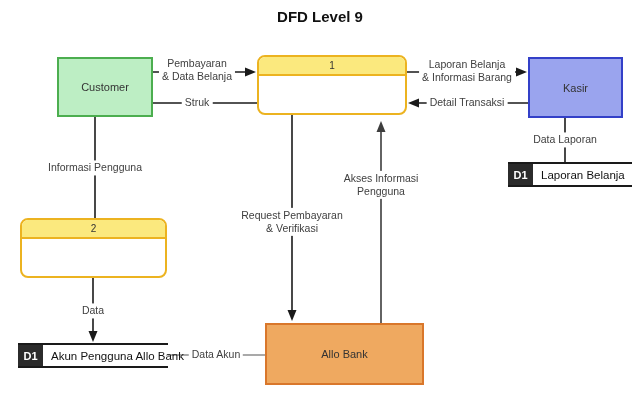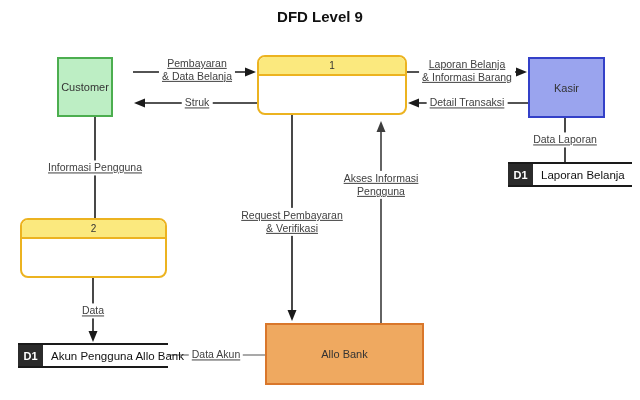--- a/index.html
+++ b/index.html
@@ -14,23 +14,23 @@
     text-align: center; font-size: 15px; font-weight: 600; color: #111;
   }
   svg.wires { position: absolute; left: 0; top: 0; }
 
   .entity {
     position: absolute; box-sizing: border-box;
     display: flex; align-items: center; justify-content: center;
     font-size: 11px; color: #333; text-align: center;
     border: 2px solid;
   }
-  .entity.customer { left: 57px; top: 57px; width: 56px; height: 60px;
+  .entity.customer { left: 57px; top: 57px; width: 96px; height: 60px;
     background: var(--customer-fill); border-color: var(--customer-border); }
-  .entity.kasir { left: 528px; top: 57px; width: 77px; height: 61px;
+  .entity.kasir { left: 528px; top: 57px; width: 95px; height: 61px;
     background: var(--kasir-fill); border-color: var(--kasir-border); }
   .entity.allobank { left: 265px; top: 323px; width: 159px; height: 62px;
     background: var(--allobank-fill); border-color: var(--allobank-border); }
 
   .process {
     position: absolute; box-sizing: border-box; background: #fff;
     border: 2px solid var(--process-border); border-radius: 8px; overflow: hidden;
   }
   .process.p1 { left: 257px; top: 55px; width: 150px; height: 60px; }
   .process.p2 { left: 20px; top: 218px; width: 147px; height: 60px; }
@@ -58,21 +58,21 @@
   }
   .store-name {
     font-size: 11.5px; color: #111; display: flex; align-items: center;
     padding-left: 8px; white-space: nowrap;
   }
 
   .flow-label {
     position: absolute; transform: translate(-50%, -50%);
     background: #fff; padding: 1px 3px;
     font-size: 10.5px; line-height: 1.25; color: #404040;
-    text-align: center; white-space: pre-line; text-decoration: underline;
+    text-align: center; white-space: pre-line;
   }
   .fl-pembayaran   { left: 197px; top: 70px; }
   .fl-struk        { left: 197px; top: 103px; }
   .fl-laporan      { left: 467px; top: 71px; }
   .fl-detail       { left: 467px; top: 103px; }
   .fl-datalaporan  { left: 565px; top: 140px; }
   .fl-informasi    { left: 95px;  top: 168px; }
   .fl-data         { left: 93px;  top: 311px; }
   .fl-request      { left: 292px; top: 222px; }
   .fl-akses        { left: 381px; top: 185px; }

